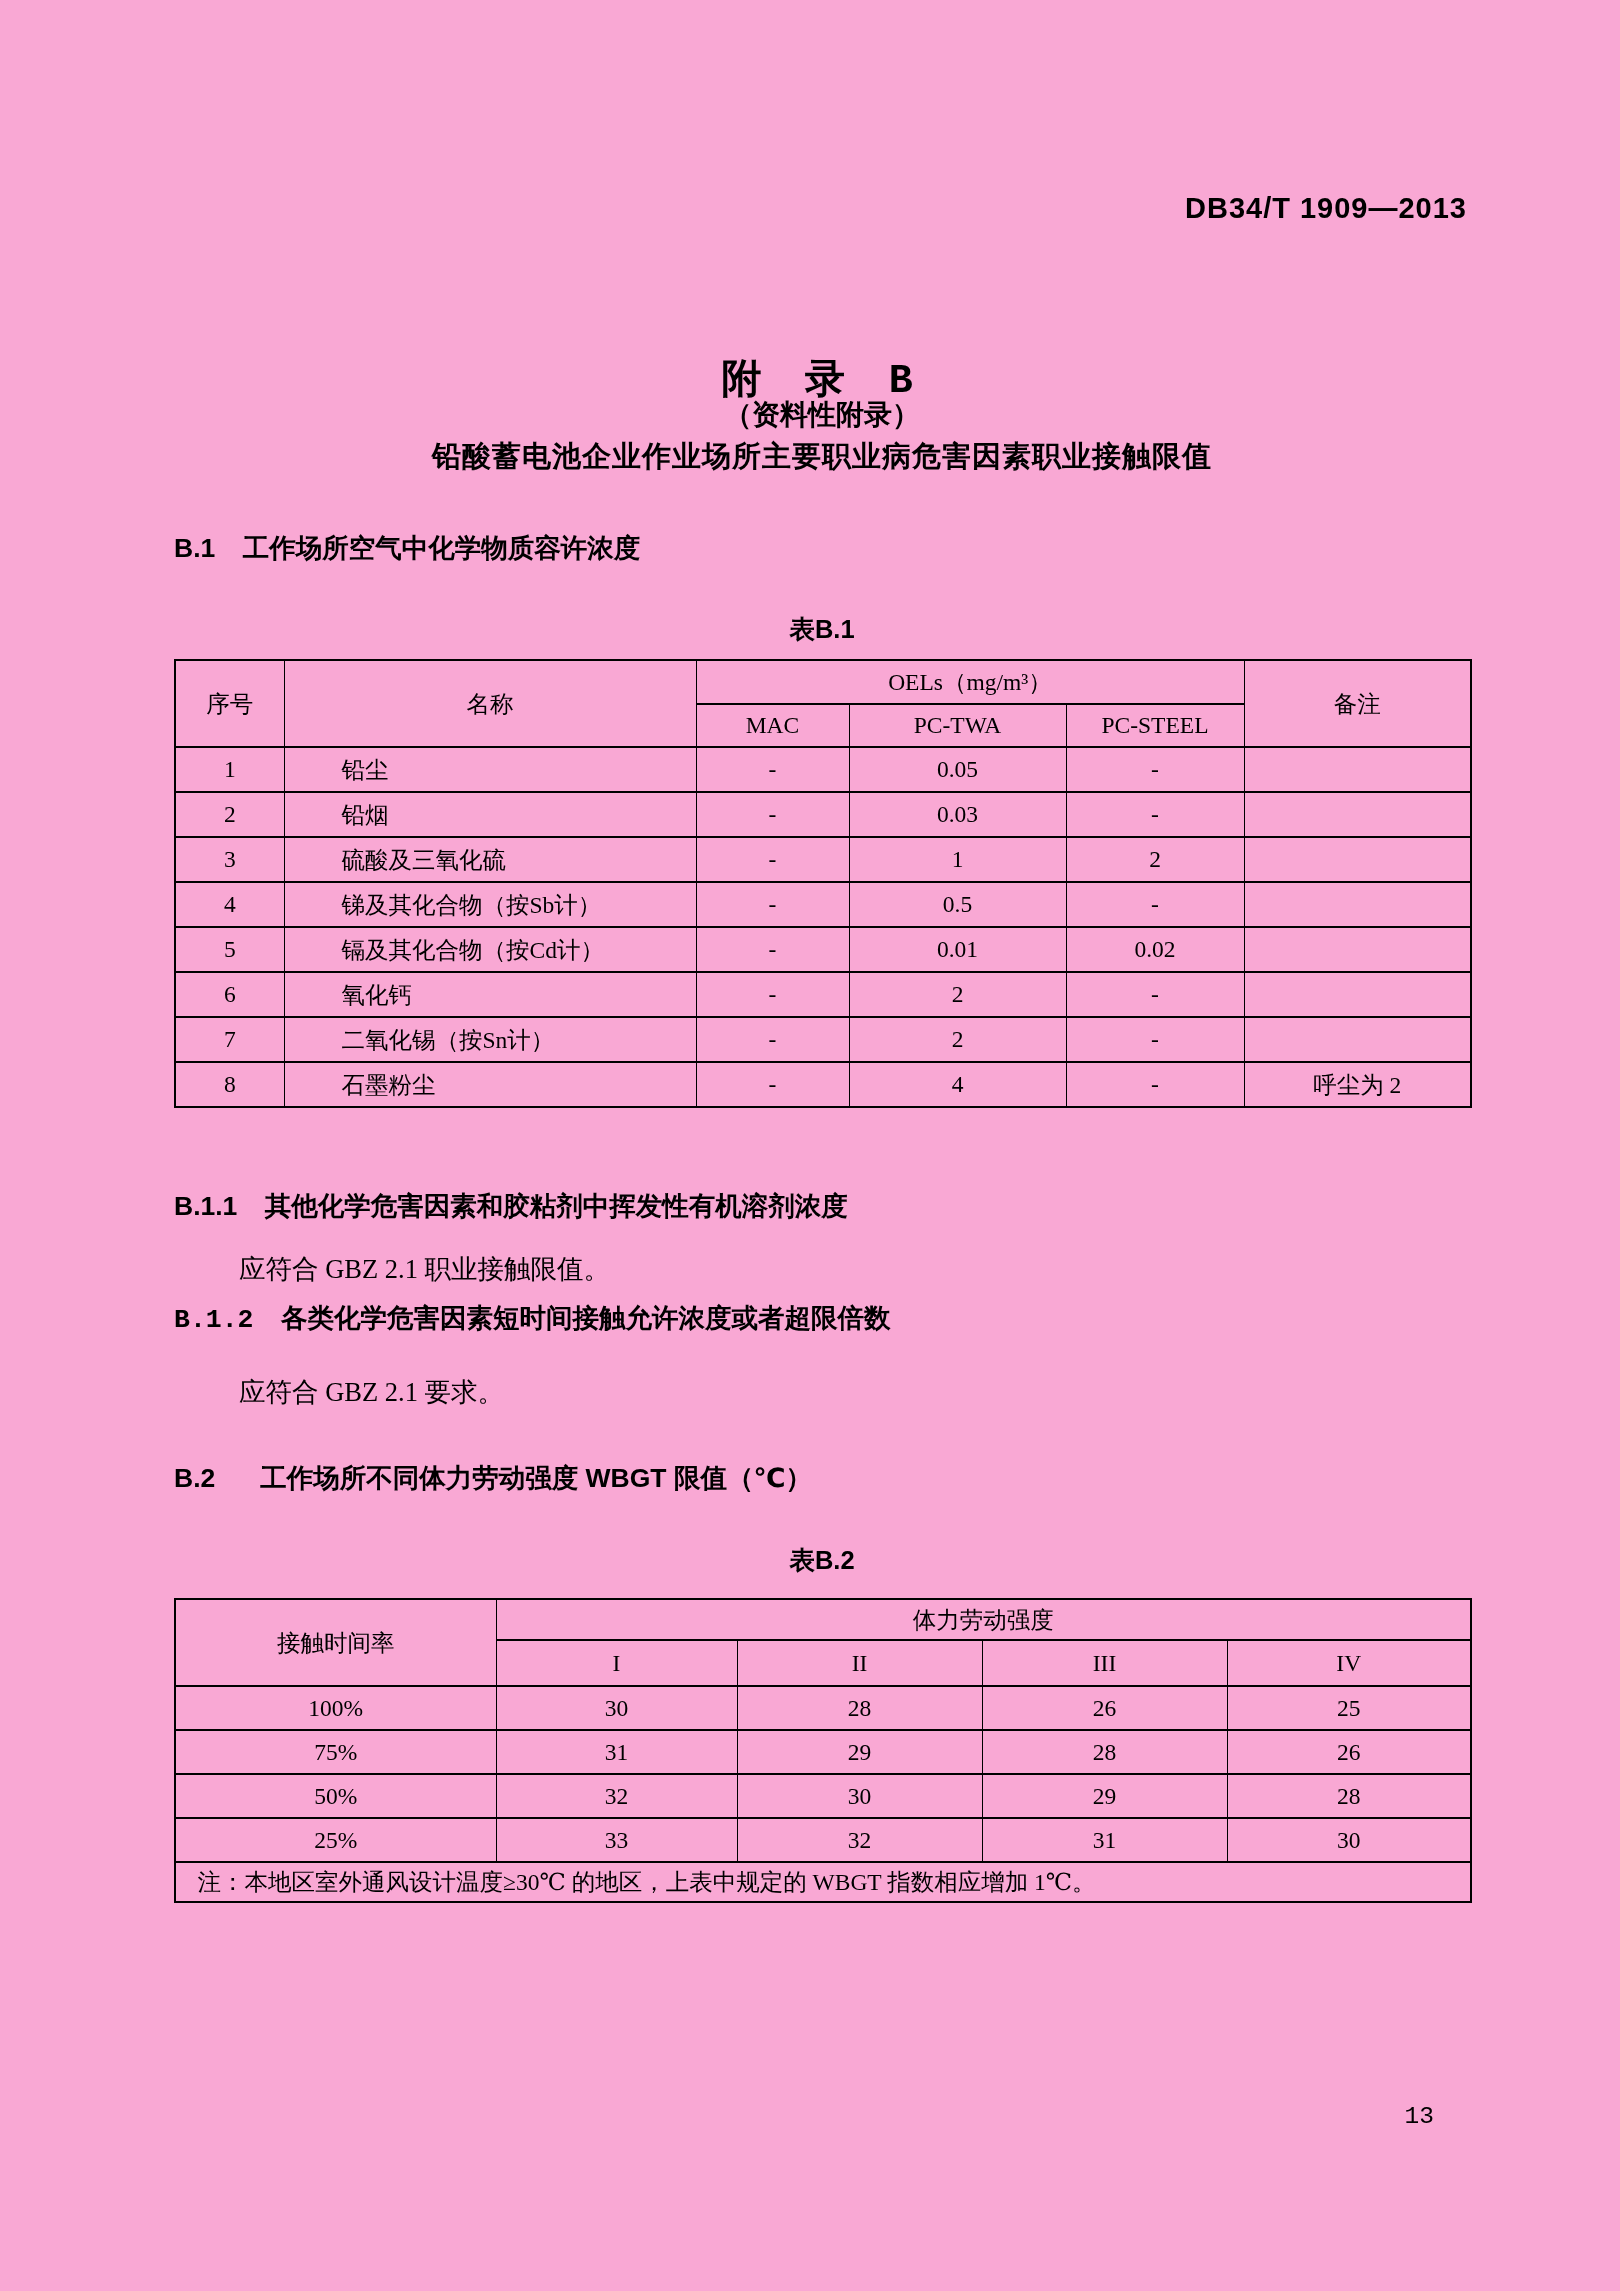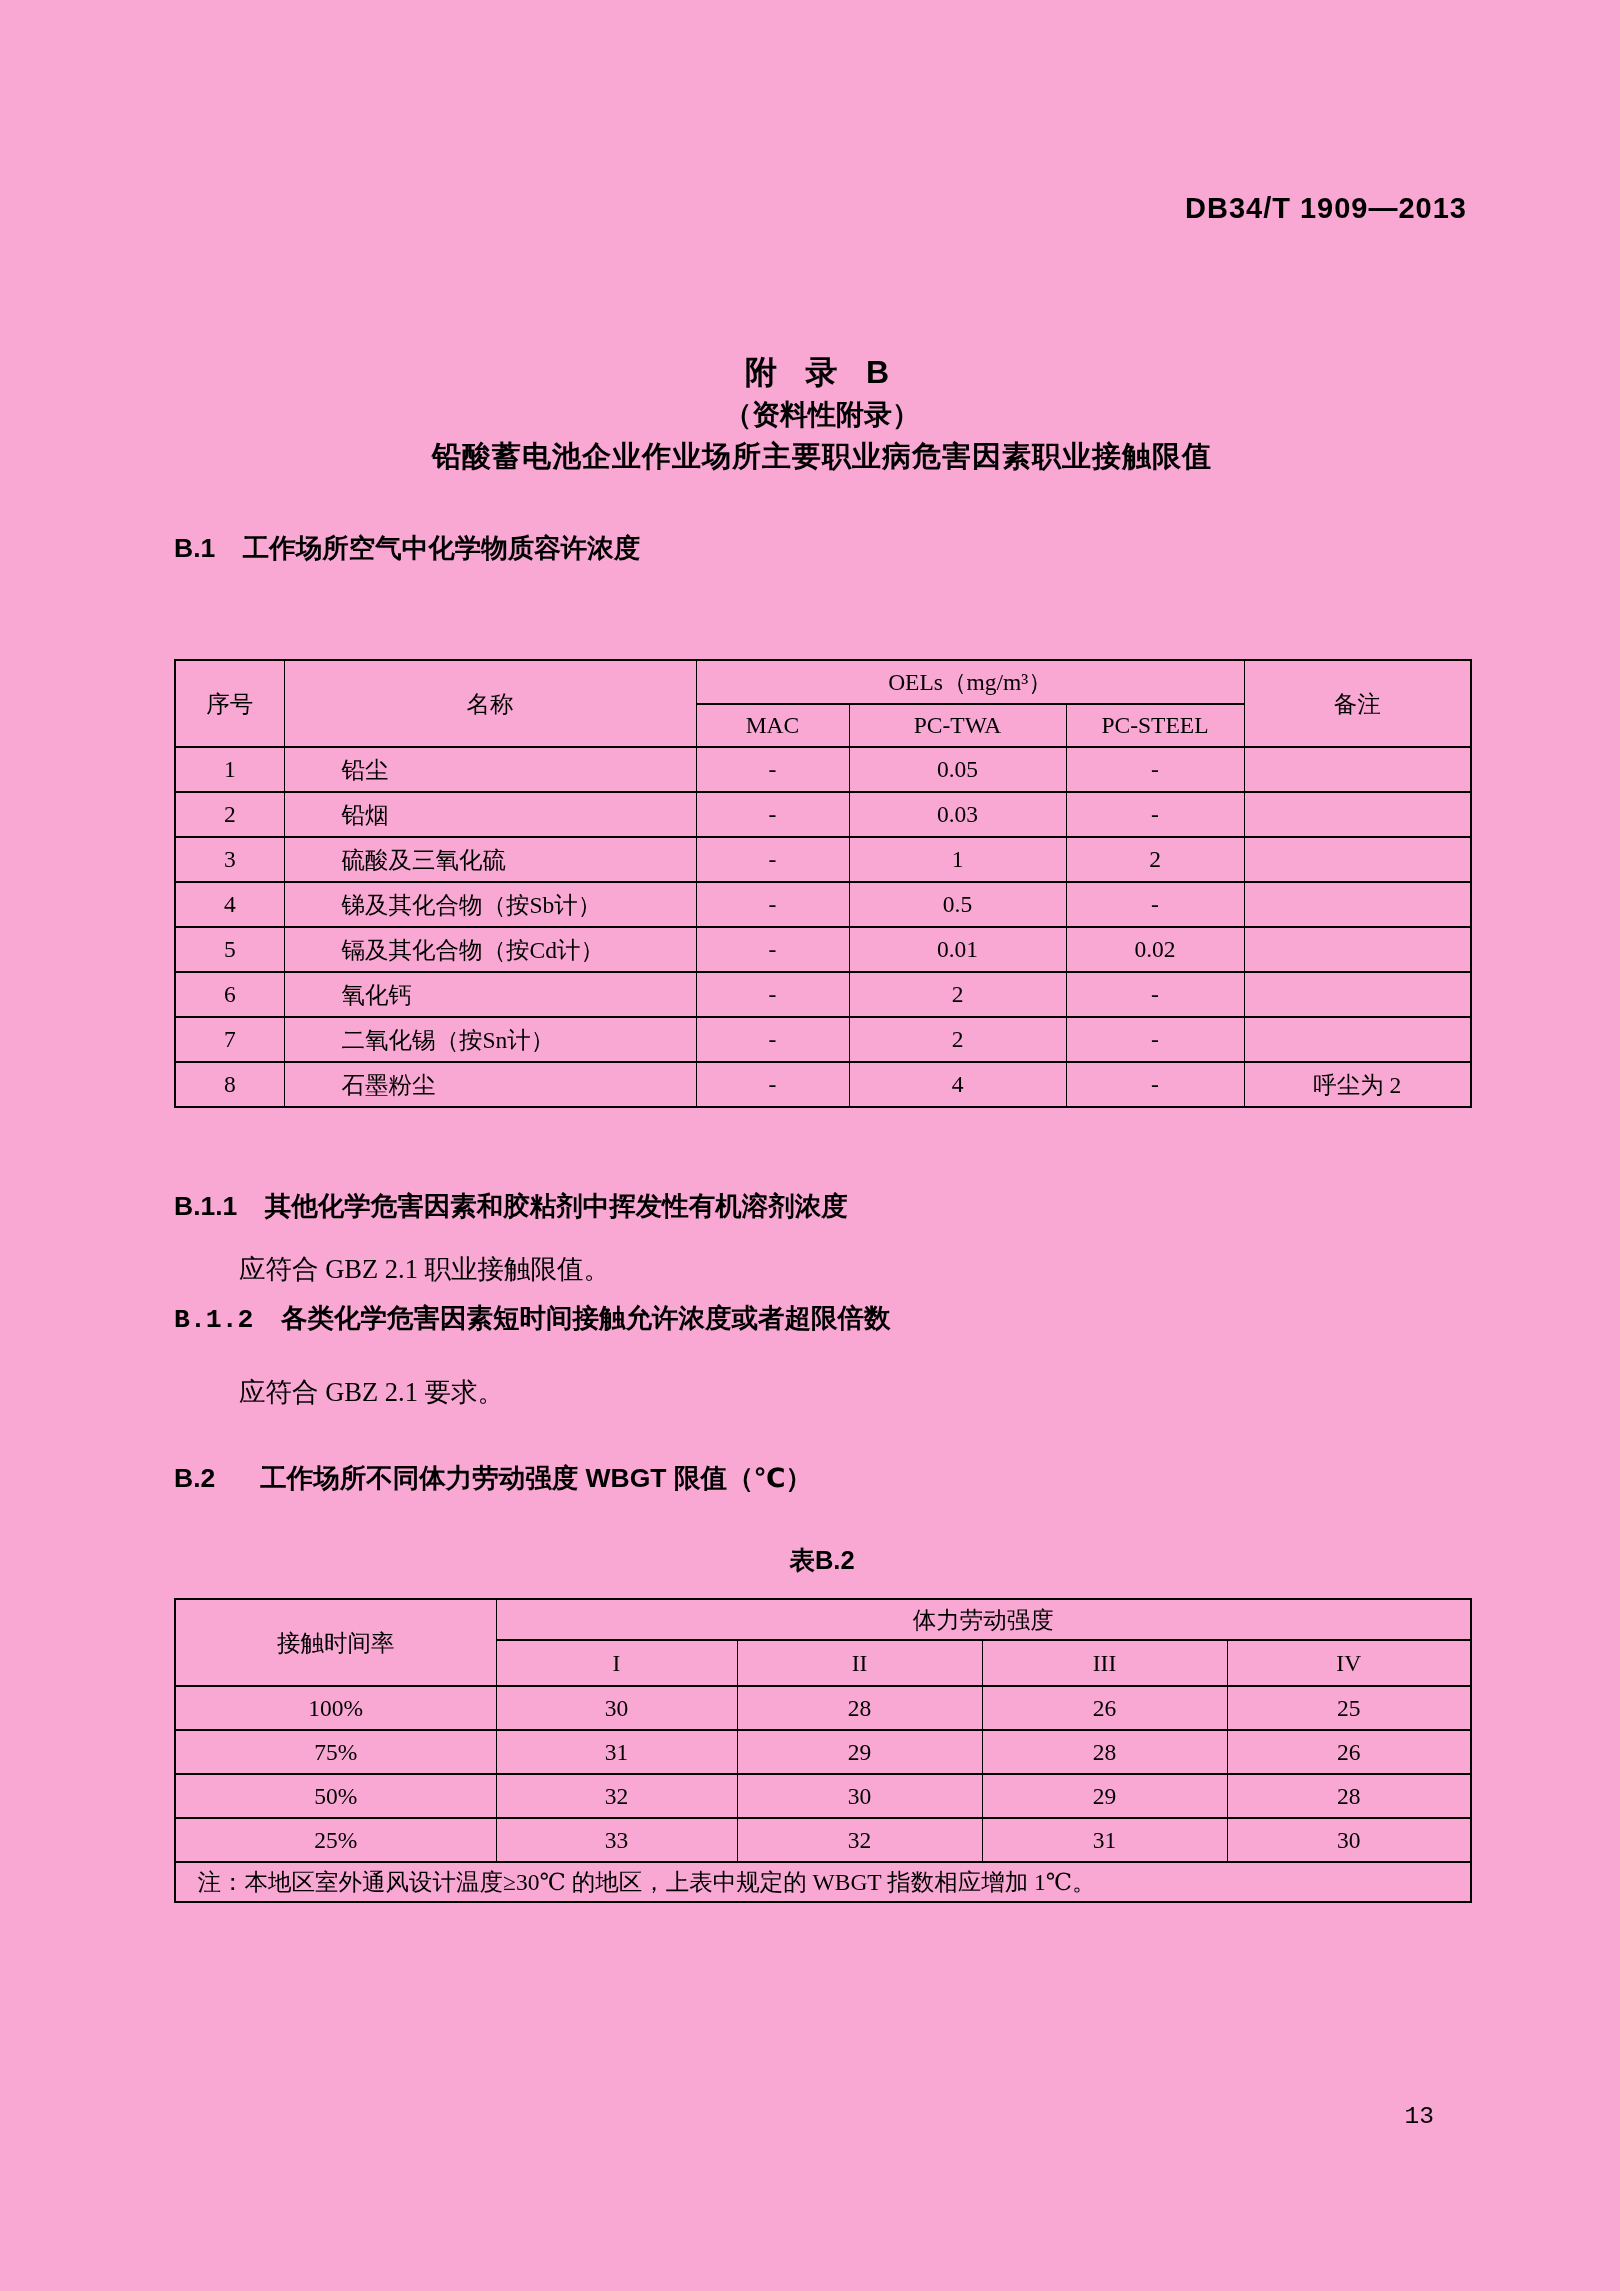--- a/index.html
+++ b/index.html
@@ -22,21 +22,21 @@
     letter-spacing: 1px;
   }
   .centered-block {
     position: absolute;
     left: 174px;
     width: 1296px;
     text-align: center;
     font-family: "Liberation Sans", "DejaVu Sans", sans-serif;
     font-weight: bold;
   }
-  .appendix-title    { top: 351px; font-size: 32px; letter-spacing: 9.8px; }
+  .appendix-title    { top: 351px; font-size: 40px; letter-spacing: 9.8px; font-family: Liberation Mono, monospace; }
   .appendix-subtitle { top: 396px; font-size: 28px; }
   .appendix-heading  { top: 437px; font-size: 29px; letter-spacing: 1px; }
 
   .sec-heading {
     position: absolute;
     left: 174px;
     font-family: "Liberation Sans", "DejaVu Sans", sans-serif;
     font-weight: bold;
     font-size: 26.5px;
     white-space: nowrap;
@@ -121,20 +121,21 @@
   <div class="doc-number">DB34/T 1909—2013</div>
 
   <div class="centered-block appendix-title">附 录 B</div>
   <div class="centered-block appendix-subtitle">（资料性附录）</div>
   <div class="centered-block appendix-heading">铅酸蓄电池企业作业场所主要职业病危害因素职业接触限值</div>
 
   <div class="sec-heading sec-b1">
     <span class="sec-num">B.1</span><span>工作场所空气中化学物质容许浓度</span>
   </div>
 
+  <div class="tbl-caption cap-b1">表B.1</div>
 
   <table class="tbl tbl-b1">
     <colgroup>
       <col style="width:109px">
         <col style="width:412px">
         <col style="width:153px">
         <col style="width:217px">
         <col style="width:178px">
         <col style="width:227px">
     </colgroup>

